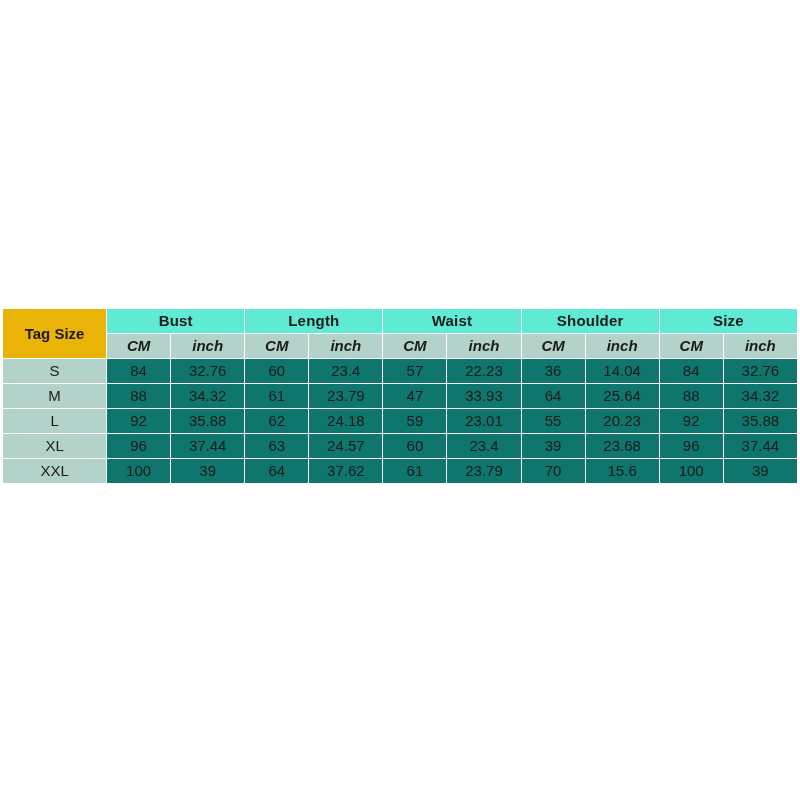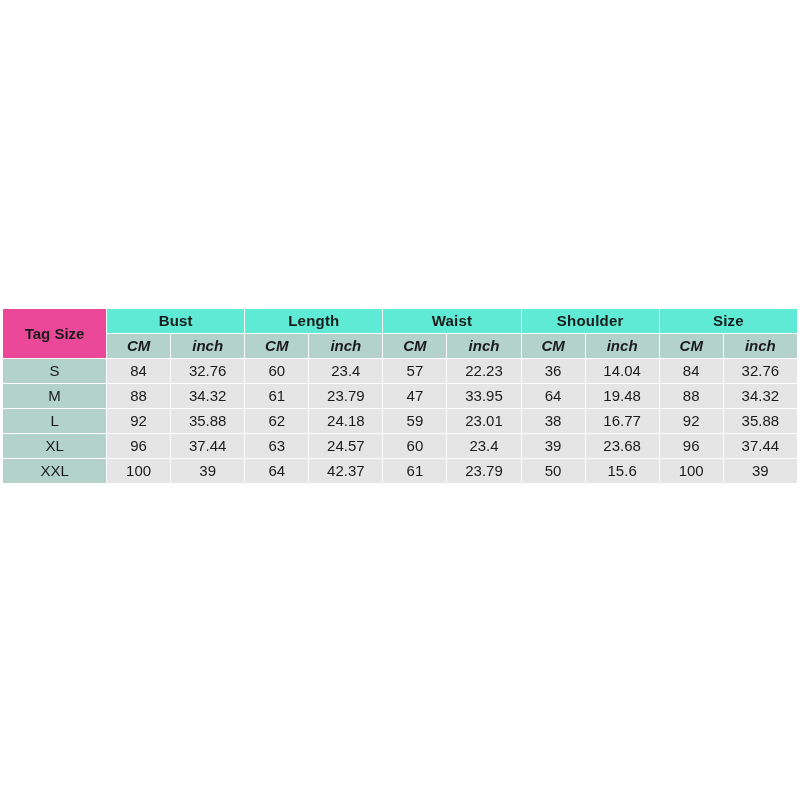--- a/index.html
+++ b/index.html
@@ -44,31 +44,31 @@
     font-size: 17px;
     letter-spacing: 0.2px;
   }
   .hdr-unit {
     background: #b2d2ca;
     font-weight: bold;
     font-style: italic;
     font-size: 14px;
   }
   .tag-size-cell {
-    background: #ec4899;
+    background: #eab308;
     font-weight: bold;
     font-size: 17px;
   }
   .row-label {
     background: #b2d2ca;
     font-size: 15px;
     font-weight: normal;
   }
   .data-cell {
-    background: #e5e5e5;
+    background: #0f766e;
     font-size: 15px;
   }
   
   col.c-label { width: 101px; }
   col.c-cm    { width: 62px; }
   col.c-inch  { width: 72px; }
 </style>
 </head>
 <body>
 
@@ -123,36 +123,36 @@
         <td class="data-cell">84</td>
         <td class="data-cell">32.76</td>
       </tr>
       <tr>
         <td class="row-label">M</td>
         <td class="data-cell">88</td>
         <td class="data-cell">34.32</td>
         <td class="data-cell">61</td>
         <td class="data-cell">23.79</td>
         <td class="data-cell">47</td>
-        <td class="data-cell">33.95</td>
+        <td class="data-cell">33.93</td>
         <td class="data-cell">64</td>
-        <td class="data-cell">19.48</td>
+        <td class="data-cell">25.64</td>
         <td class="data-cell">88</td>
         <td class="data-cell">34.32</td>
       </tr>
       <tr>
         <td class="row-label">L</td>
         <td class="data-cell">92</td>
         <td class="data-cell">35.88</td>
         <td class="data-cell">62</td>
         <td class="data-cell">24.18</td>
         <td class="data-cell">59</td>
         <td class="data-cell">23.01</td>
-        <td class="data-cell">38</td>
-        <td class="data-cell">16.77</td>
+        <td class="data-cell">55</td>
+        <td class="data-cell">20.23</td>
         <td class="data-cell">92</td>
         <td class="data-cell">35.88</td>
       </tr>
       <tr>
         <td class="row-label">XL</td>
         <td class="data-cell">96</td>
         <td class="data-cell">37.44</td>
         <td class="data-cell">63</td>
         <td class="data-cell">24.57</td>
         <td class="data-cell">60</td>
@@ -160,23 +160,23 @@
         <td class="data-cell">39</td>
         <td class="data-cell">23.68</td>
         <td class="data-cell">96</td>
         <td class="data-cell">37.44</td>
       </tr>
       <tr>
         <td class="row-label">XXL</td>
         <td class="data-cell">100</td>
         <td class="data-cell">39</td>
         <td class="data-cell">64</td>
-        <td class="data-cell">42.37</td>
+        <td class="data-cell">37.62</td>
         <td class="data-cell">61</td>
         <td class="data-cell">23.79</td>
-        <td class="data-cell">50</td>
+        <td class="data-cell">70</td>
         <td class="data-cell">15.6</td>
         <td class="data-cell">100</td>
         <td class="data-cell">39</td>
       </tr>
     </tbody>
   </table>
 </div>
 
 </body></html>

